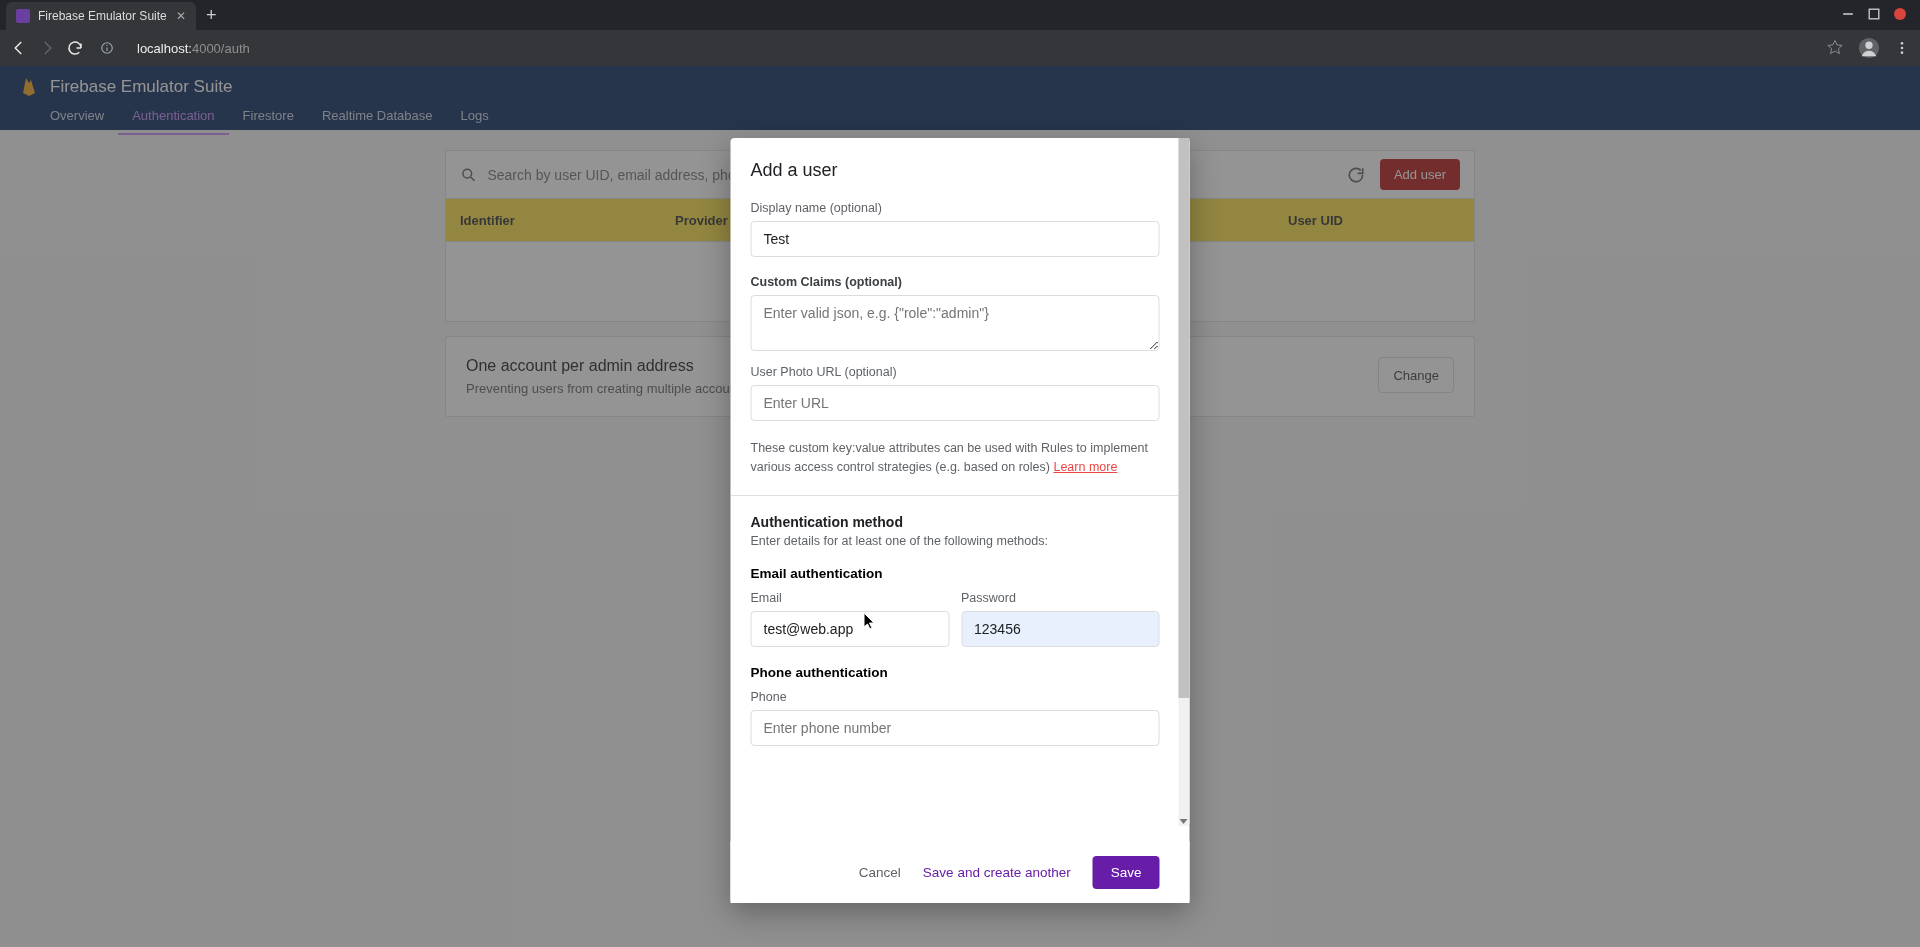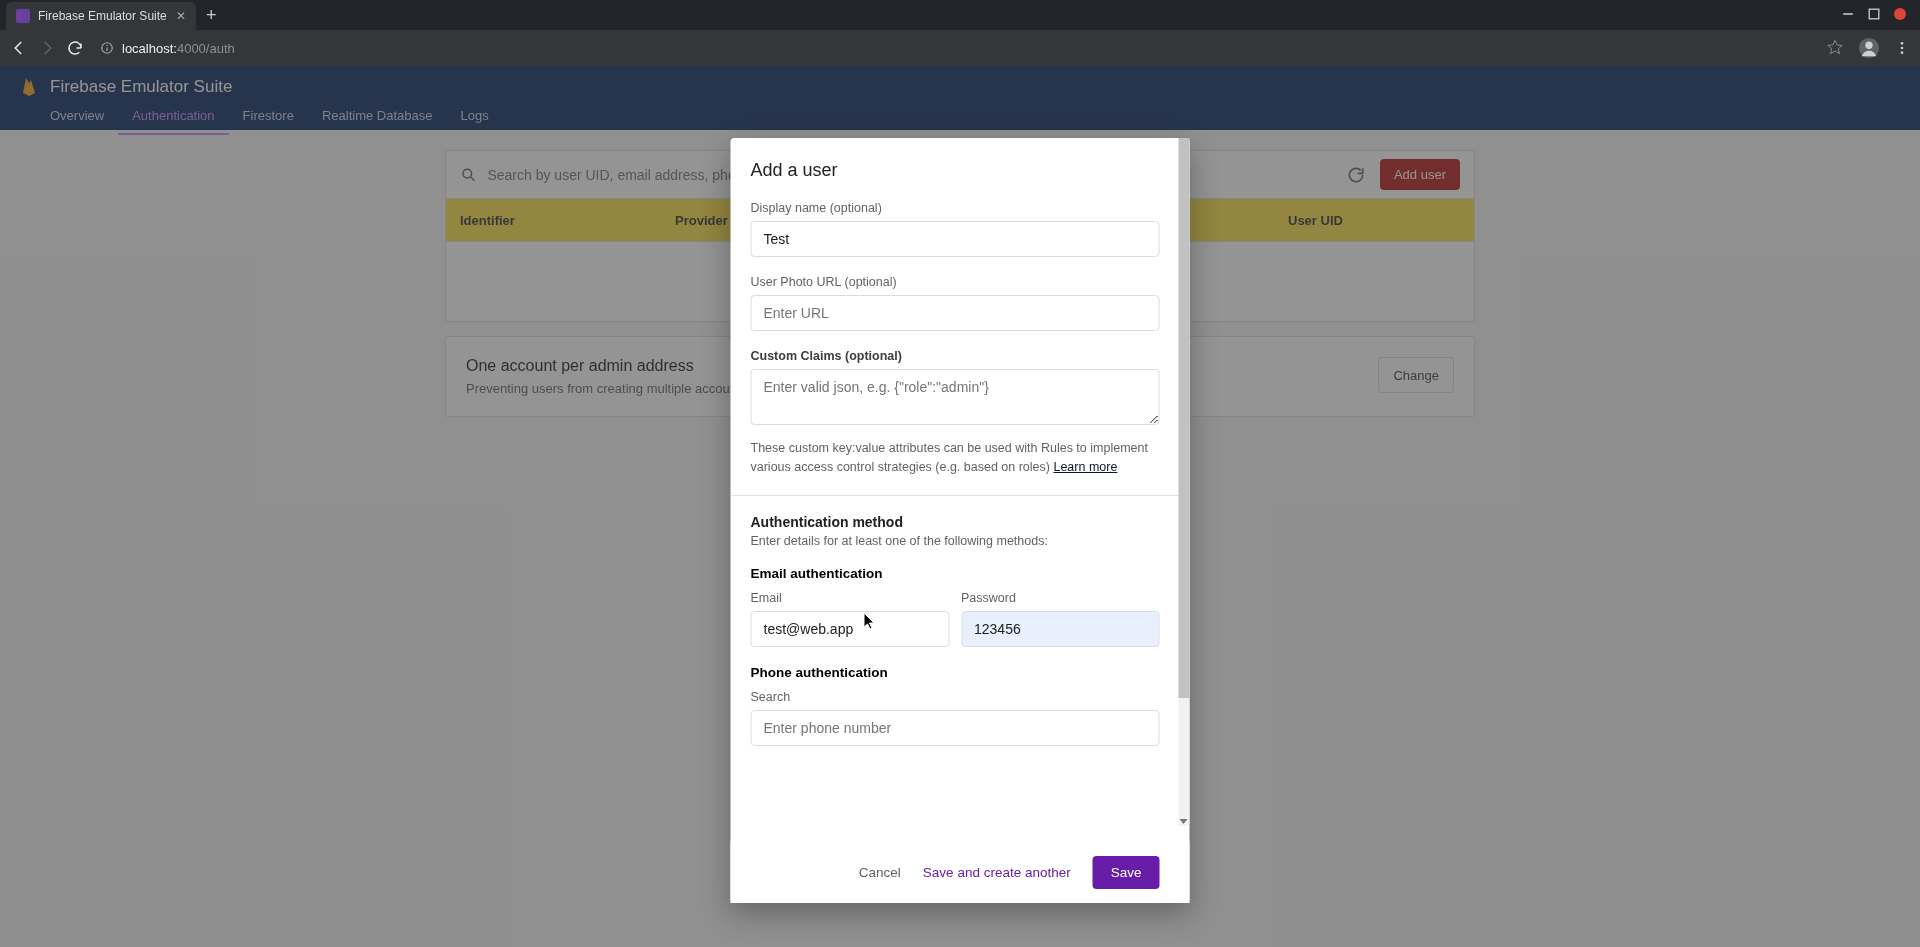--- a/index.html
+++ b/index.html
@@ -7,21 +7,21 @@
     
     .titlebar { background:#23252b; height:30px; display:flex; align-items:flex-end; padding-left:6px; }
     .tab { background:#35363a; color:#ddd; height:28px; display:flex; align-items:center; padding:0 10px; border-radius:6px 6px 0 0; font-size:12px; gap:8px; min-width:190px; }
     .tab-fav { width:14px; height:14px; background:#6b3fa0; border-radius:2px; }
     .tab-close { color:#aaa; font-size:12px; margin-left:auto; }
     .newtab { color:#ccc; padding:0 10px; font-size:18px; align-self:center; }
     .win-ctrl { margin-left:auto; display:flex; gap:14px; padding:0 14px; align-self:flex-start; padding-top:8px; }
     .win-btn { width:12px; height:12px; }
     .addrbar { background:#35363a; height:36px; display:flex; align-items:center; padding:0 10px; gap:10px; color:#ccc; }
     .nav-icon { width:18px; height:18px; fill:#a8a8a8; }
-    .url-pill { display:flex; align-items:center; gap:8px; flex:1; font-size:13px; color:#ccc; padding-left:6px; }
+    .url-pill { display:flex; align-items:center; gap:23px; flex:1; font-size:13px; color:#ccc; padding-left:6px; }
     .url-pill .host { color:#eee; }
     .url-pill .path { color:#8f8f8f; }
     .right-icons { display:flex; gap:14px; align-items:center; }
     
     .app { background:#fff; height:calc(947px - 66px); position:relative; }
     .app-header { background:#0c2c60; color:#fff; height:64px; display:flex; flex-direction:column; }
     .brand-row { display:flex; align-items:center; padding:10px 20px 0 20px; gap:12px; }
     .brand-title { font-size:17px; font-weight:500; }
     .tabs-row { display:flex; gap:0; padding:0 36px; }
     .app-tab { padding:10px 14px 10px; font-size:13px; color:#cdd5e6; cursor:pointer; border-bottom:2px solid transparent; }
@@ -50,21 +50,21 @@
     .modal-scroll { flex:1; overflow-y:auto; padding:22px 20px 0 20px; }
     .modal-footer { border-top:1px solid transparent; padding:14px 18px; display:flex; justify-content:flex-end; gap:22px; align-items:center; background:#fff; }
     .modal-title { font-size:18px; font-weight:500; color:#202124; margin-bottom:20px; }
     .field-label { font-size:12.5px; color:#5f6368; display:block; margin-bottom:6px; }
     .field-label.bold { font-weight:600; color:#3c4043; }
     .text-input, .textarea { width:100%; border:1px solid #dadce0; border-radius:4px; padding:9px 12px; font-size:14px; color:#202124; outline:none; background:#fff; }
     .text-input.pw { background:#e8f0fe; }
     .textarea { resize:vertical; height:56px; font-family:inherit; }
     .field-block { margin-bottom:18px; }
     .helper { font-size:12.5px; color:#5f6368; line-height:1.5; margin-bottom:18px; }
-    .helper a { color:#0f172a; text-decoration:underline; }
+    .helper a { color:#ef4444; text-decoration:underline; }
     .divider { height:1px; background:#e0e0e0; margin:4px -20px 18px; }
     .section-title { font-size:14px; font-weight:600; color:#202124; margin-bottom:4px; }
     .section-sub { font-size:12.5px; color:#5f6368; margin-bottom:18px; }
     .subsection { font-size:13.5px; font-weight:600; color:#000000; margin-bottom:10px; margin-top:4px; }
     .two-col { display:flex; gap:12px; }
     .two-col > div { flex:1; }
     .btn-text { background:none; border:none; font-size:13.5px; font-weight:500; color:#5f6368; cursor:pointer; }
     .btn-text.purple { color:#681da8; }
     .btn-primary { background:#681da8; color:#fff; border:none; border-radius:4px; font-size:13.5px; font-weight:500; padding:9px 18px; cursor:pointer; }
     .scrollbar-ind { position:absolute; right:0; top:0; width:11px; background:#f1f1f1; height:688px; border-radius:0 4px 4px 0; }
@@ -183,28 +183,28 @@
       <div class="scrollbar-arrowdn"></div>
     </div>
     <div class="modal-scroll" style="padding-right:30px">
       <div class="modal-title">Add a user</div>
 
       <div class="field-block">
         <label class="field-label">Display name (optional)</label>
         <input class="text-input" value="Test" style="">
       </div>
 
+      <div class="field-block" style="margin-bottom:10px">
+        <label class="field-label bold">Custom Claims (optional)</label>
+        <textarea class="textarea" placeholder="Enter valid json, e.g. {&quot;role&quot;:&quot;admin&quot;}" style=""></textarea>
+      </div>
+
       <div class="field-block">
         <label class="field-label">User Photo URL (optional)</label>
         <input class="text-input" placeholder="Enter URL" style="">
-      </div>
-
-      <div class="field-block" style="margin-bottom:10px">
-        <label class="field-label bold">Custom Claims (optional)</label>
-        <textarea class="textarea" placeholder="Enter valid json, e.g. {&quot;role&quot;:&quot;admin&quot;}" style=""></textarea>
       </div>
       <div class="helper">
         <span>These custom key:value attributes can be used with Rules to implement various access control strategies (e.g. based on roles) </span><a href="#">Learn more</a>
       </div>
 
       <div class="divider"></div>
 
       <div class="section-title">Authentication method</div>
       <div class="section-sub">Enter details for at least one of the following methods:</div>
 
@@ -215,21 +215,21 @@
           <input class="text-input" value="test@web.app" style="">
         </div>
         <div>
           <label class="field-label">Password</label>
           <input class="text-input pw" value="123456" style="">
         </div>
       </div>
 
       <div class="subsection">Phone authentication</div>
       <div class="field-block">
-        <label class="field-label">Search</label>
+        <label class="field-label">Phone</label>
         <input class="text-input" placeholder="Enter phone number" style="">
       </div>
     </div>
     <div class="modal-footer" style="padding-right:30px">
       <button class="btn-text">Cancel</button>
       <button class="btn-text purple">Save and create another</button>
       <button class="btn-primary">Save</button>
     </div>
   </div>
 </div>

